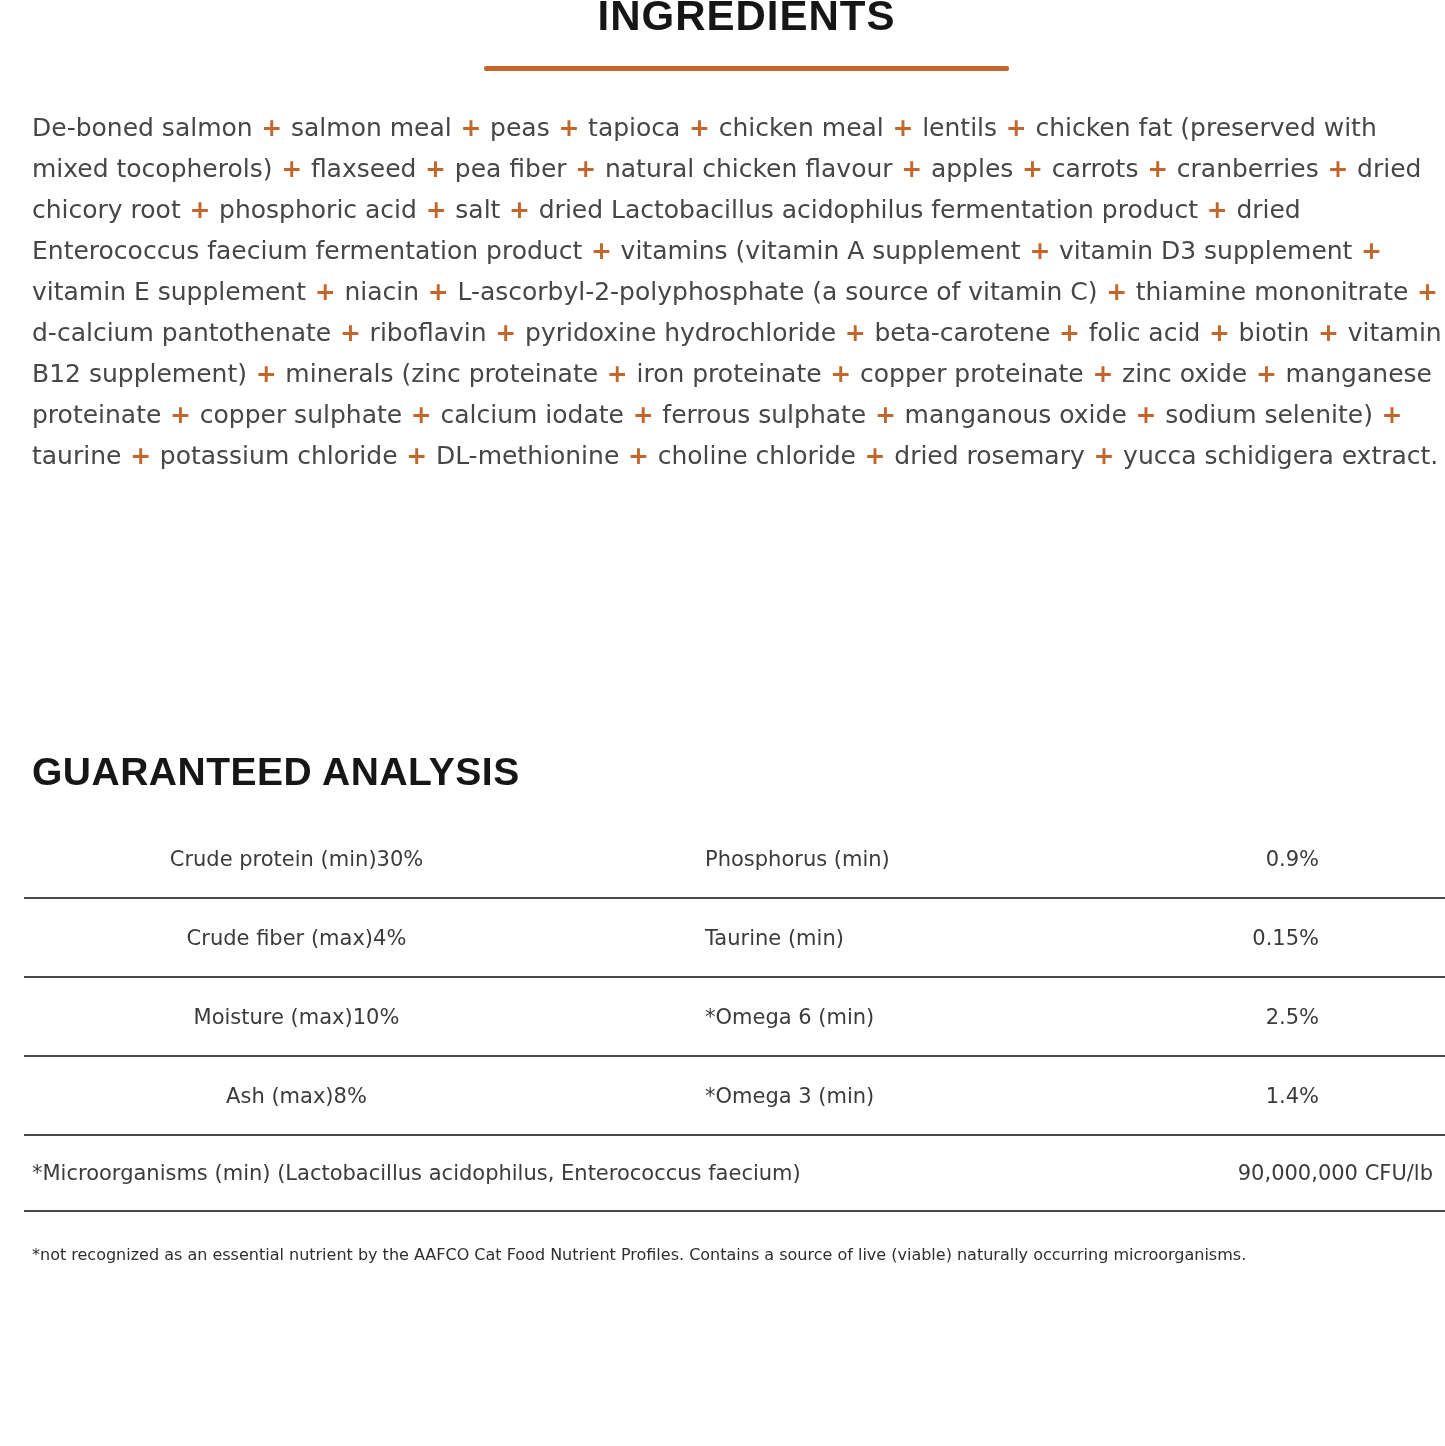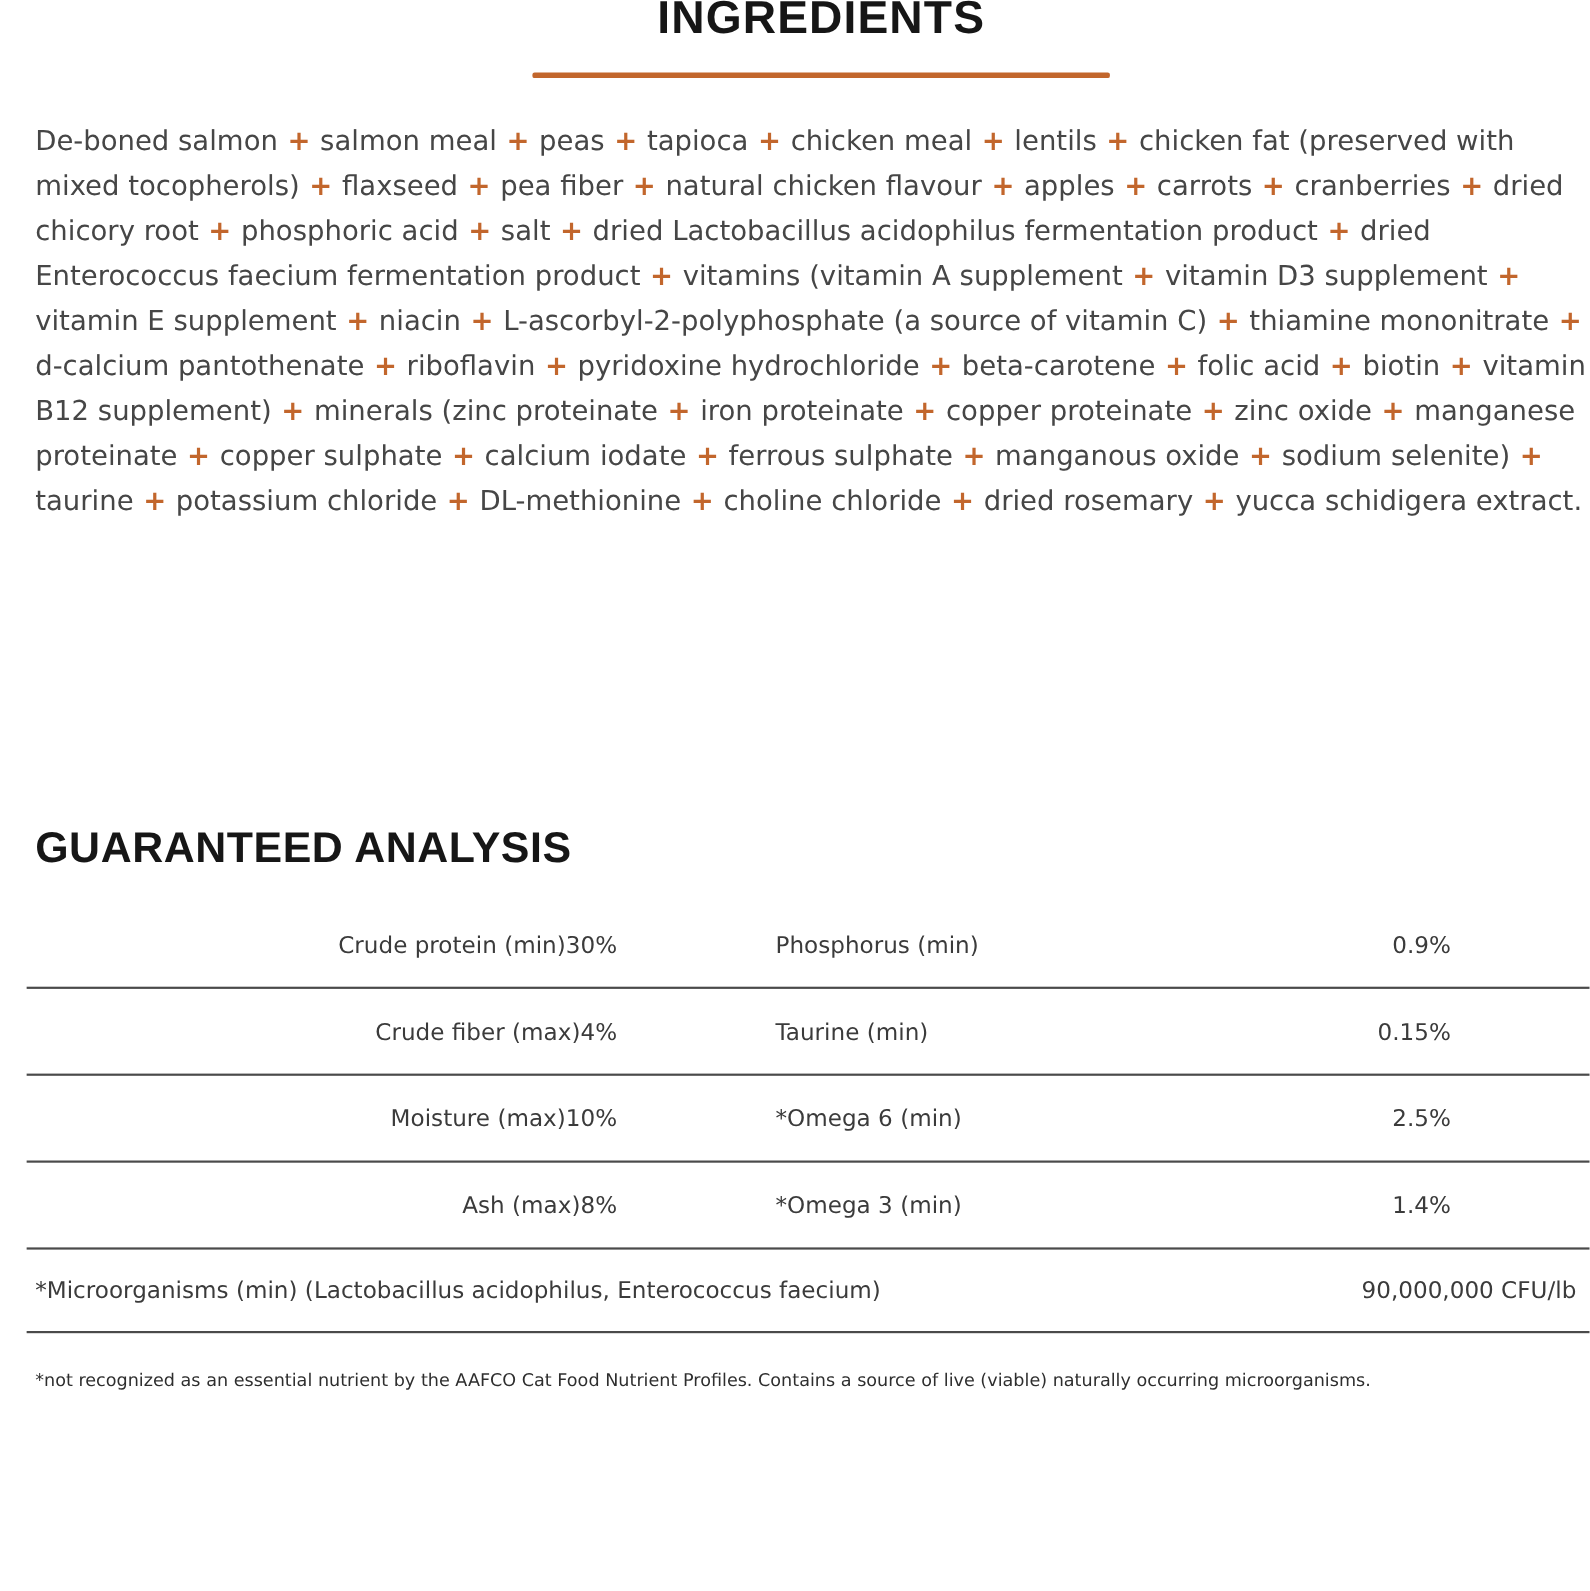--- a/index.html
+++ b/index.html
@@ -65,21 +65,21 @@
     height: 77px;
     border-bottom: 2px solid var(--rule, #4a4a4a);
     font-size: 21px;
     color: #3b3b3b;
   }
   .ga-half-left {
     width: 537px;
     box-sizing: border-box;
     padding-left: 8px;
     display: flex;
-    justify-content: flex-end;
+    justify-content: center;
     align-items: center;
   }
   .ga-half-right {
     flex: 1;
     box-sizing: border-box;
     margin-left: 144px;
     padding-right: 150px;
     display: flex;
     justify-content: space-between;
     align-items: center;

